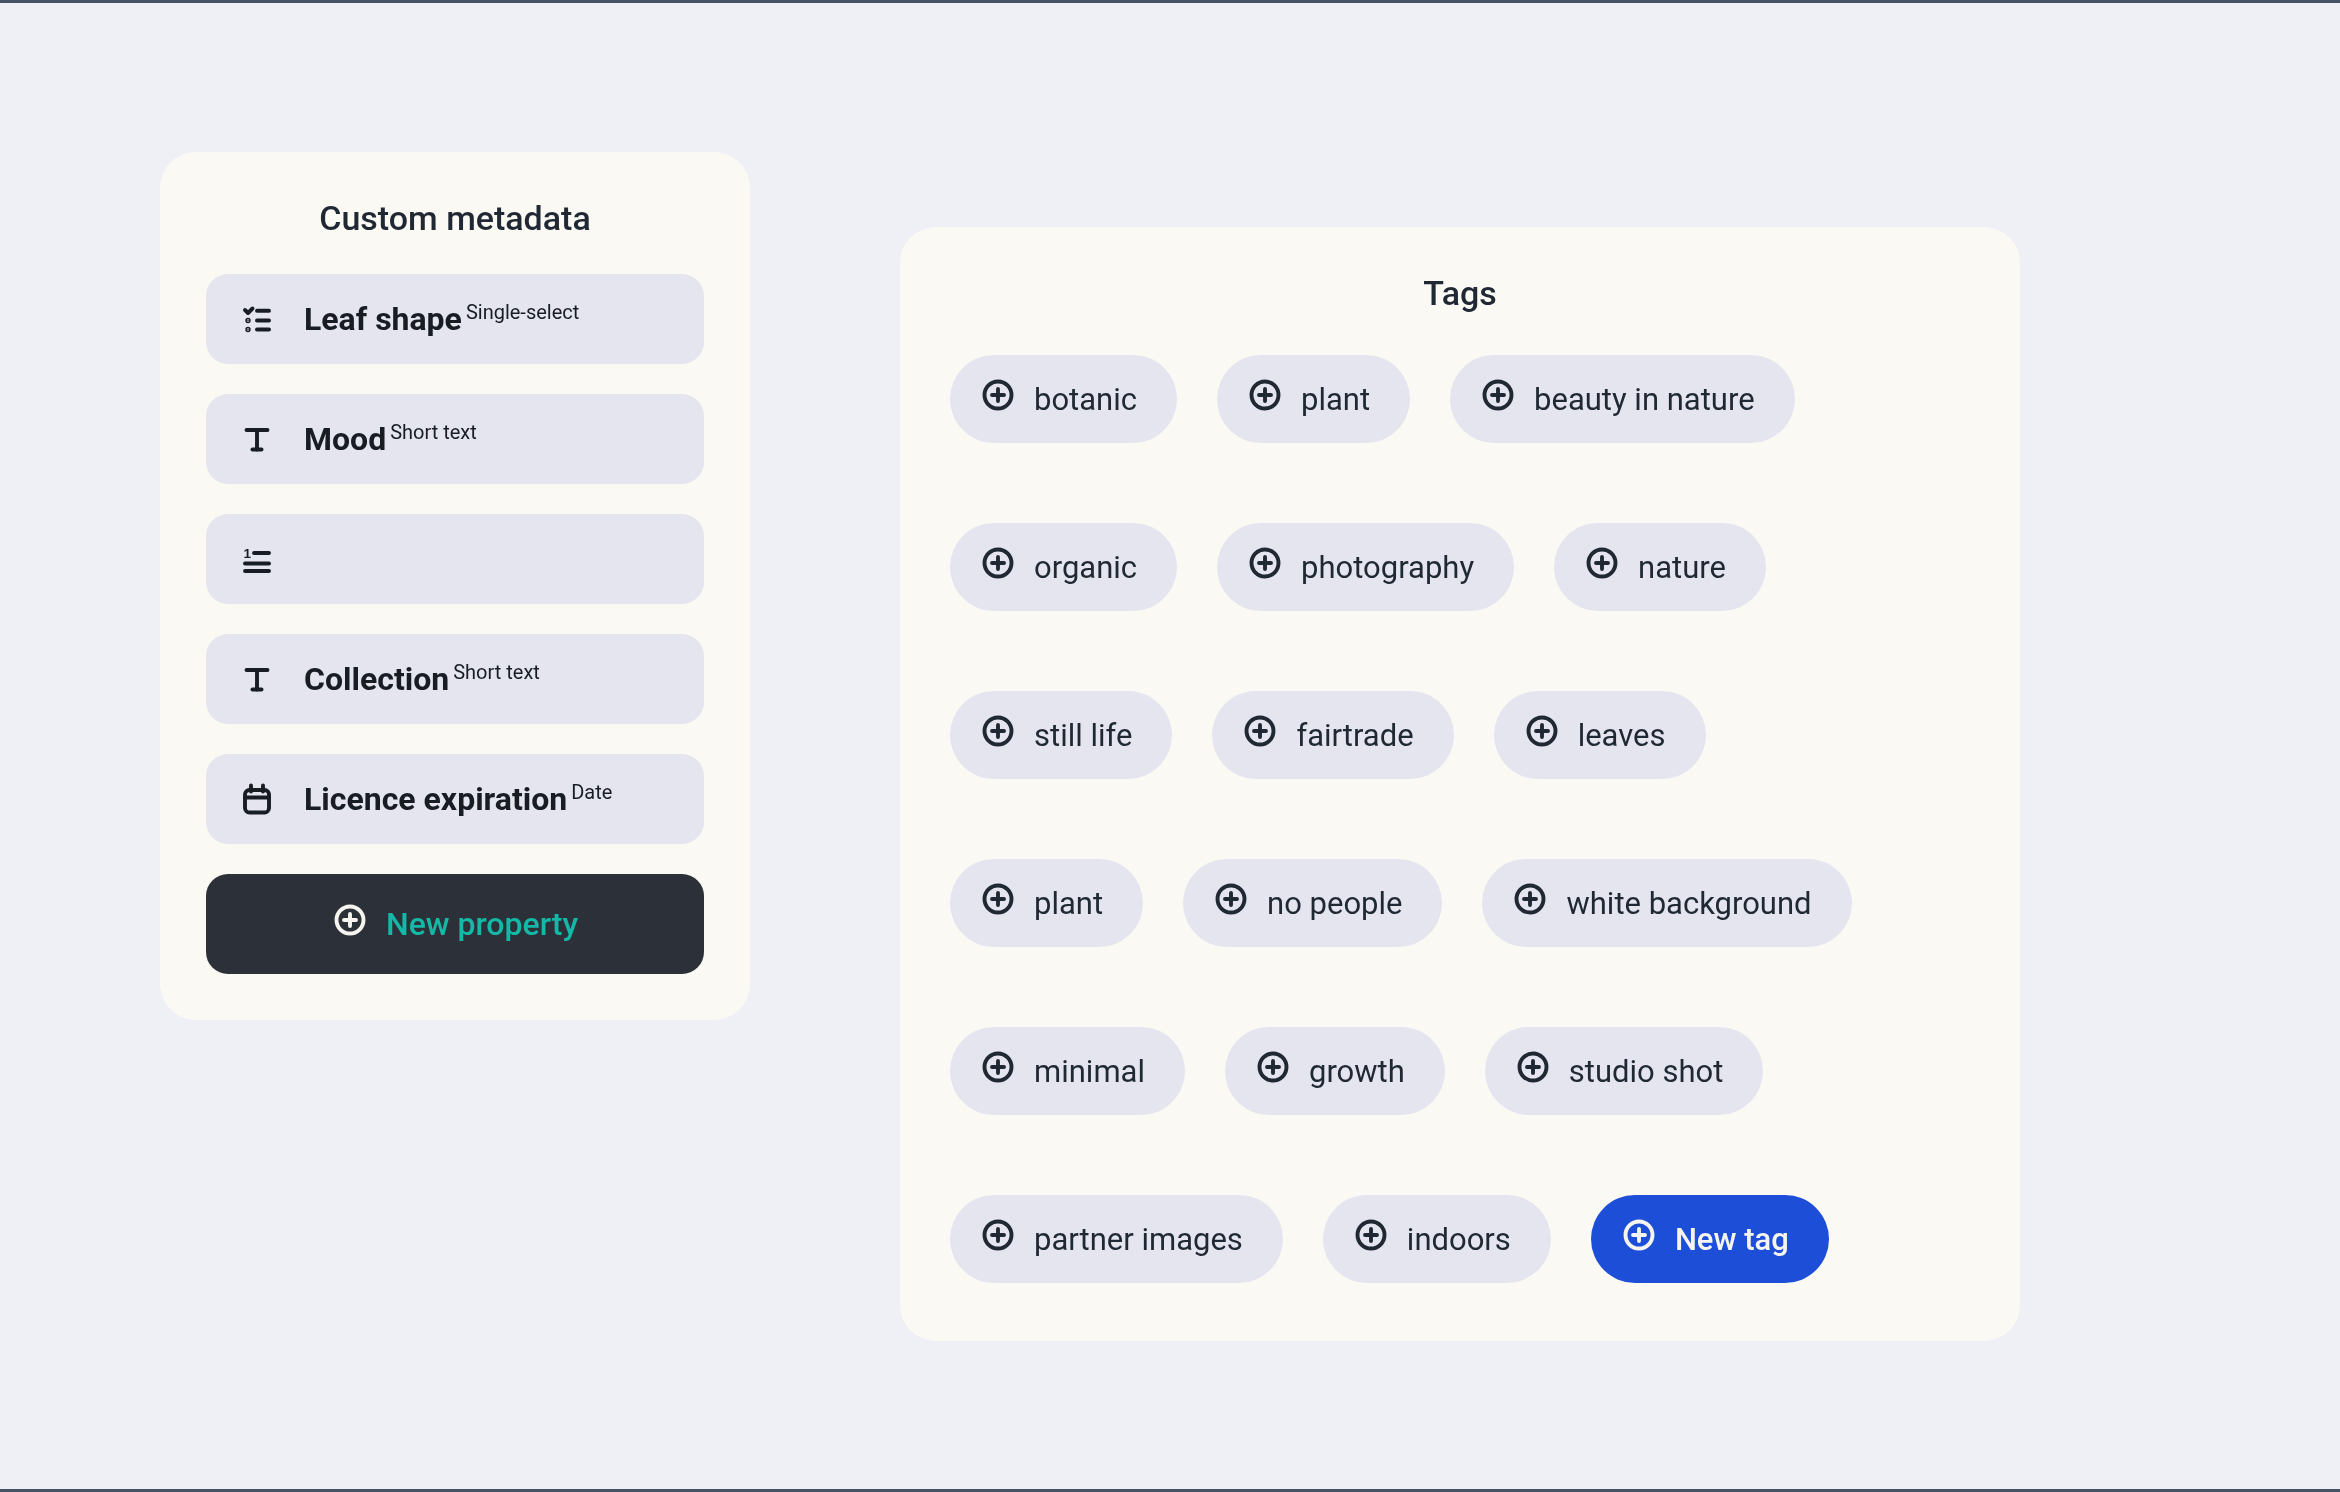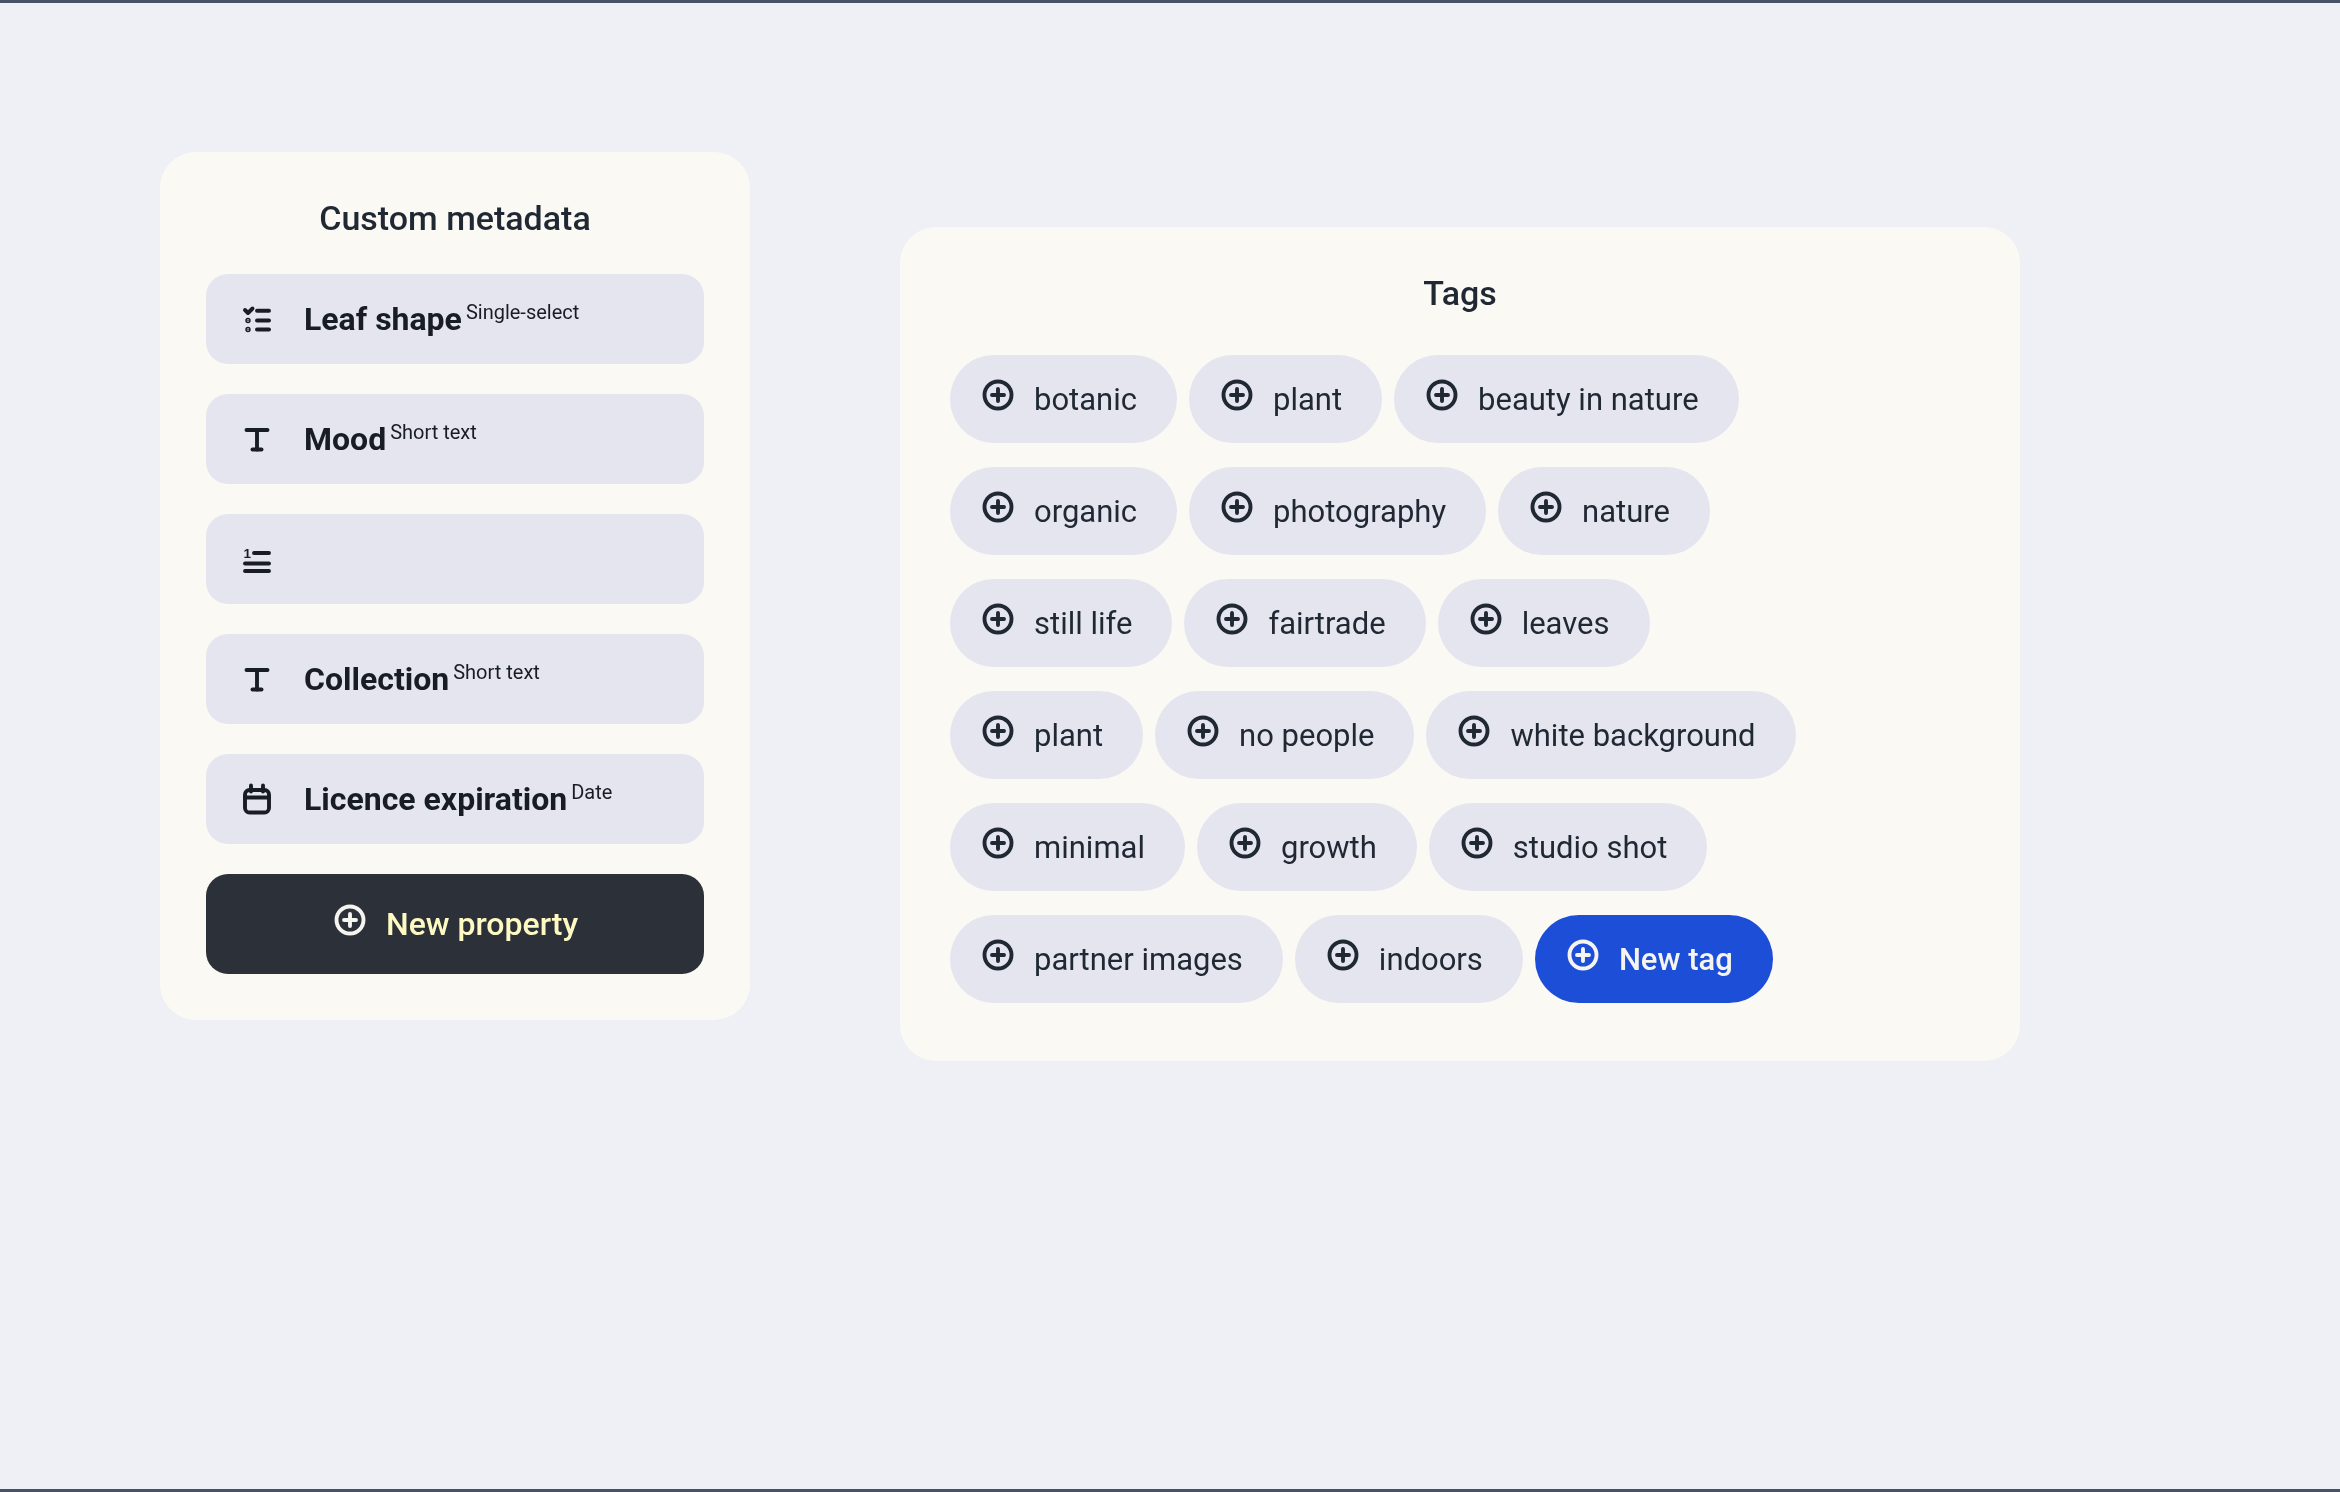--- a/index.html
+++ b/index.html
@@ -66,21 +66,21 @@
       font-size: 20px;
       font-weight: 400;
       color: #181d24;
     }
     .new-prop-btn {
       display: flex;
       align-items: center;
       justify-content: center;
       gap: 18px;
       background: #2c3139;
-      color: #fef9c3;
+      color: #14b8a6;
       border-radius: 22px;
       padding: 28px 30px;
       font-size: 32px;
       font-weight: 500;
       cursor: pointer;
     }
     .new-prop-btn svg { stroke: #f5f4ef; }
 
     
     .tags-card {
@@ -95,21 +95,21 @@
     .tags-title {
       font-size: 34px;
       font-weight: 500;
       color: #1f2833;
       text-align: center;
       margin-bottom: 42px;
     }
     .tags-wrap {
       display: flex;
       flex-wrap: wrap;
-      gap: 12px;
+      gap: 40px;
       align-items: center;
       text-align: center;
     }
     .tag-pill {
       display: inline-flex;
       align-items: center;
       gap: 18px;
       background: #e4e5ef;
       color: #1f2833;
       border-radius: 999px;

